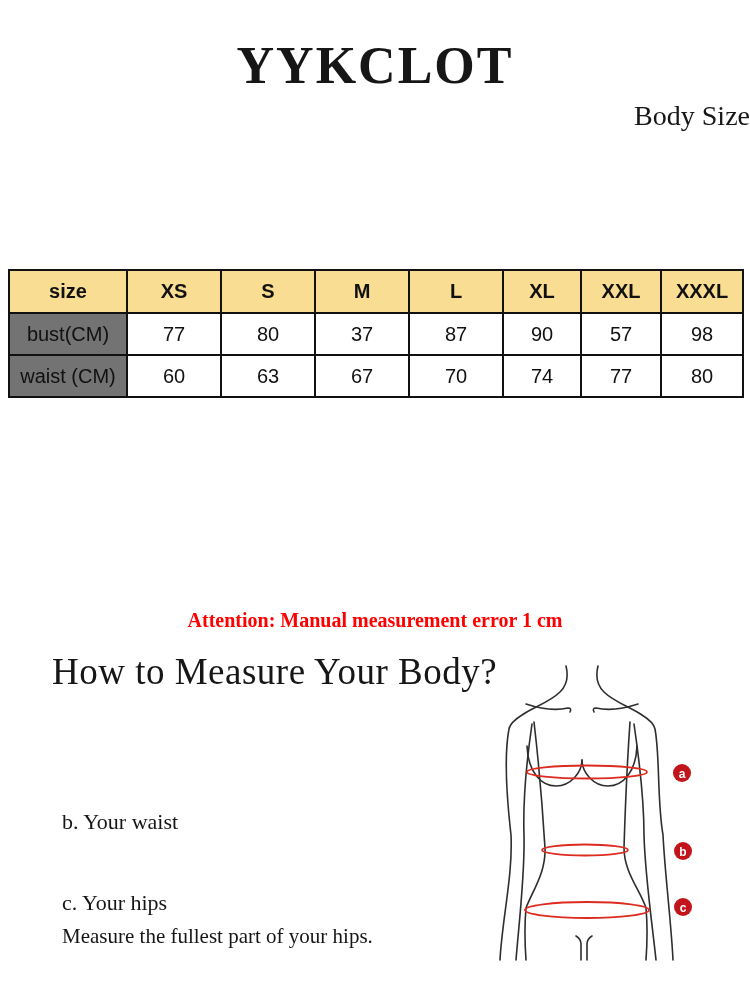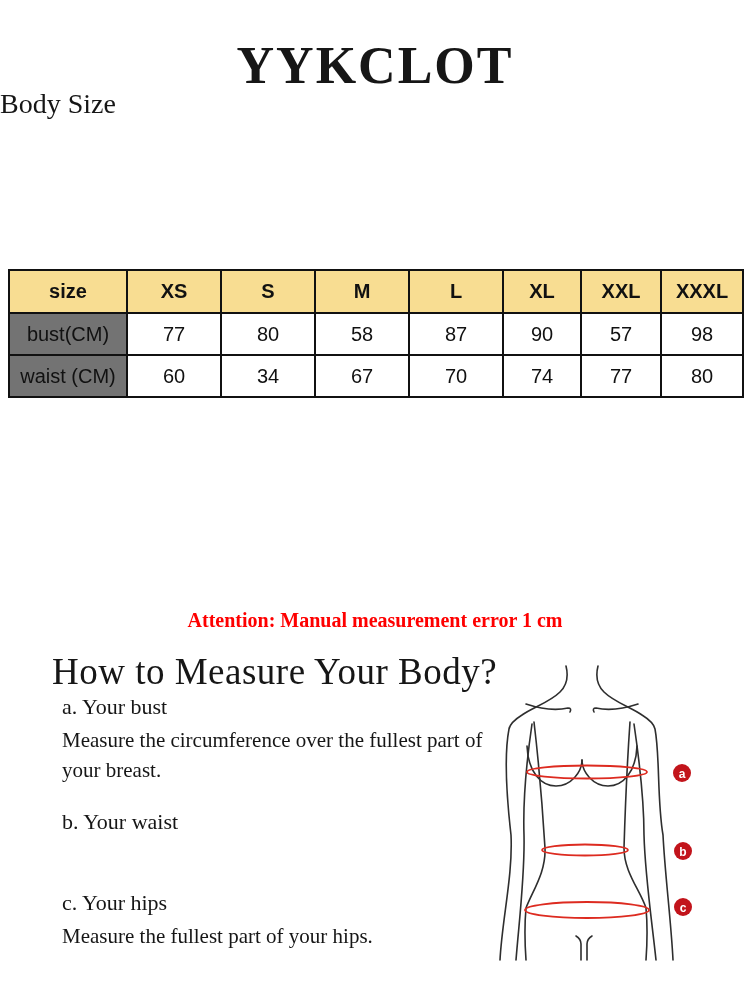--- a/index.html
+++ b/index.html
@@ -21,22 +21,22 @@
     top: 24px; left: 0; width: 100%;
     text-align: center;
     font-family: "Liberation Serif", serif;
     font-weight: bold;
     font-size: 52px;
     letter-spacing: 2px;
     color: #161616;
   }
   .brand-subtitle {
     position: absolute;
-    top: 76px; left: 0; width: 100%;
-    text-align: left;
+    top: 88px; left: 0; width: 100%;
+    text-align: right;
     font-family: "Liberation Serif", serif;
     font-size: 28px;
     color: #161616;
   }
 
   
   .size-table-wrap {
     position: absolute;
     top: 257px; left: 8px; width: 734px;
   }
@@ -150,48 +150,44 @@
             <th>XL</th>
             <th>XXL</th>
             <th>XXXL</th>
           </tr>
         </thead>
       <tbody id="size-table-body">
           <tr>
             <td class="rowlabel">bust(CM)</td>
             <td>77</td>
             <td>80</td>
-            <td>58</td>
+            <td>37</td>
             <td>87</td>
             <td>90</td>
             <td>57</td>
             <td>98</td>
           </tr>
           <tr>
             <td class="rowlabel">waist (CM)</td>
             <td>60</td>
-            <td>34</td>
+            <td>63</td>
             <td>67</td>
             <td>70</td>
             <td>74</td>
             <td>77</td>
             <td>80</td>
           </tr>
         </tbody>
     </table>
   </div>
 
   <div class="attention">Attention: Manual measurement error 1 cm</div>
 
   <div class="howto-heading">How to Measure Your Body?</div>
 
-  <div class="howto-item" id="item-a">
-    <div class="label">a. Your bust</div>
-    <div class="desc">Measure the circumference over the fullest part of your breast.</div>
-  </div>
   <div class="howto-item" id="item-b">
     <div class="label">b. Your waist</div>
   </div>
   <div class="howto-item" id="item-c">
     <div class="label">c. Your hips</div>
     <div class="desc">Measure the fullest part of your hips.</div>
   </div>
 
   <div class="figure-wrap">
     <svg viewBox="0 0 216 308" xmlns="http://www.w3.org/2000/svg">

